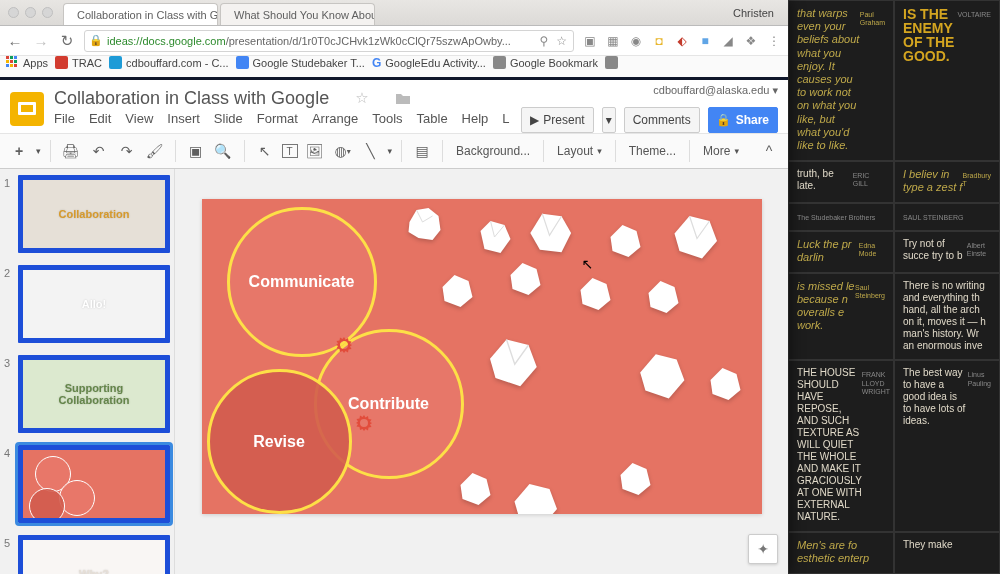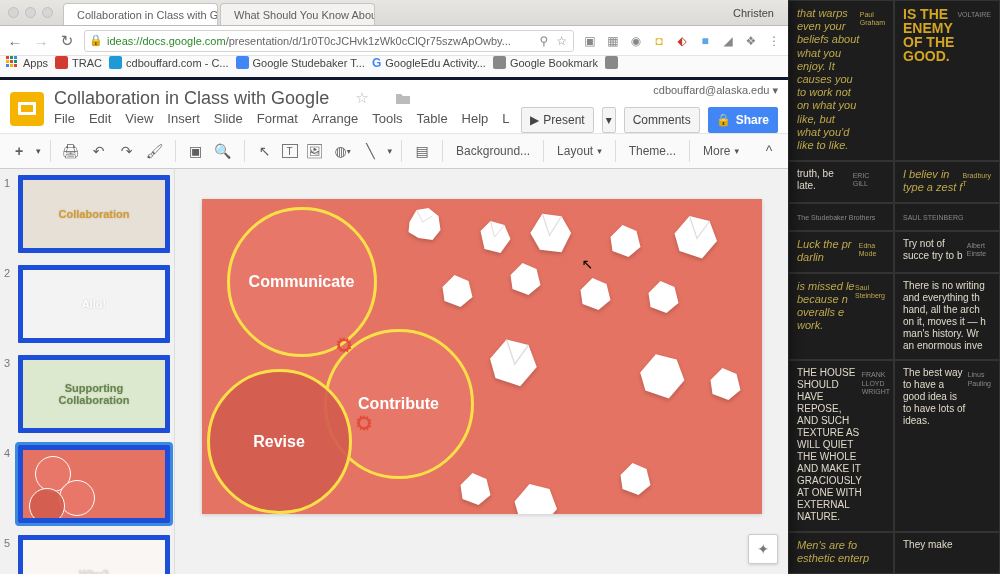--- a/index.html
+++ b/index.html
@@ -397,21 +397,21 @@
           <svg class="paper" style="left:305px;top:280px;width:55px;height:50px;" viewBox="0 0 40 40">
               <polygon fill="#fff" points="4,18 16,4 32,8 38,24 26,38 8,32"></polygon>
             </svg>
           <svg class="paper" style="left:410px;top:260px;" viewBox="0 0 40 40">
               <polygon fill="#fff" points="6,16 18,4 32,10 36,26 24,36 8,30"></polygon>
             </svg>
 
           <div class="circle" style="left:25px;top:8px;width:150px;height:150px;background:rgba(232,120,106,0.85);">
               <span>Communicate</span>
             </div>
-          <div class="circle" style="left:122px;top:130px;width:150px;height:150px;background:rgba(232,120,106,0.85);">
+          <div class="circle" style="left:112px;top:130px;width:150px;height:150px;background:rgba(232,120,106,0.85);">
               <span>Contribute</span>
             </div>
           <div class="circle" style="left:5px;top:170px;width:145px;height:145px;background:rgba(210,92,78,0.9);">
               <span>Revise</span>
             </div>
           <svg class="gear" style="left:132px;top:136px;" viewBox="0 0 20 20">
               <path fill="#e24c3b" d="M10 6a4 4 0 100 8 4 4 0 000-8zm0-4l1.5 2.5L14 3l.5 3 3 .5-1.5 2.5L18 10l-2 1.5 1.5 2.5-3 .5-.5 3-2.5-1.5L10 18l-1.5-2L6 17l-.5-3-3-.5L4 11 2 10l2-1.5L2.5 6l3-.5L6 2.5 8.5 4 10 2z"></path>
             </svg>
           <svg class="gear" style="left:152px;top:214px;" viewBox="0 0 20 20">
               <path fill="#e24c3b" d="M10 6a4 4 0 100 8 4 4 0 000-8zm0-4l1.5 2.5L14 3l.5 3 3 .5-1.5 2.5L18 10l-2 1.5 1.5 2.5-3 .5-.5 3-2.5-1.5L10 18l-1.5-2L6 17l-.5-3-3-.5L4 11 2 10l2-1.5L2.5 6l3-.5L6 2.5 8.5 4 10 2z"></path>

